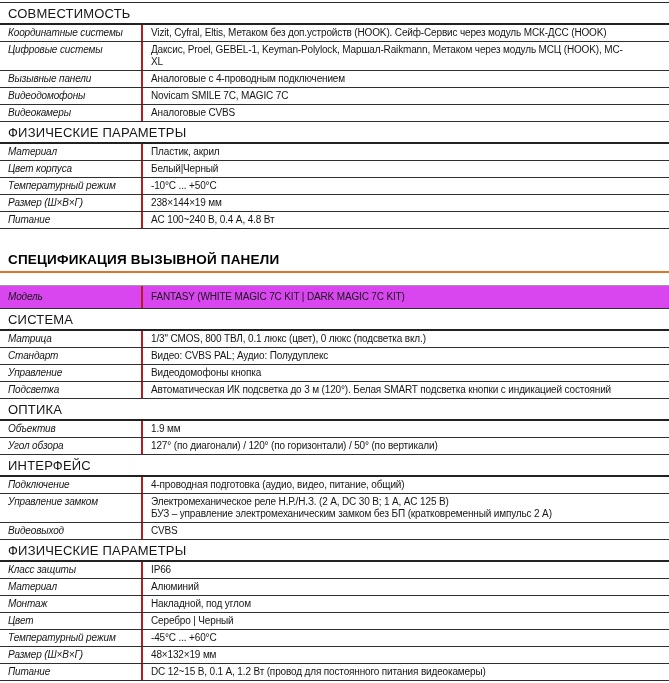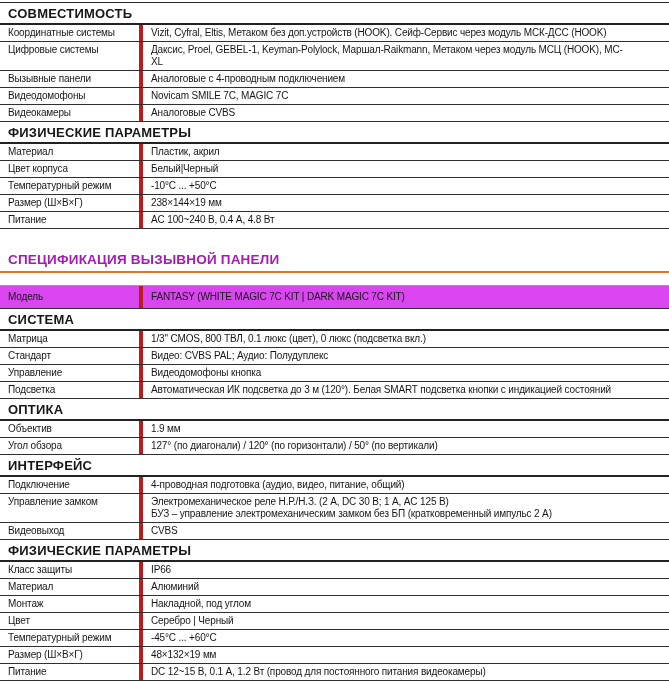--- a/index.html
+++ b/index.html
@@ -12,44 +12,45 @@
   }
   .page { width:669px; padding-top:2px; }
 
   
   .section-head {
     border-top:1px solid #2a2a2a;
     border-bottom:2px solid #222222;
   }
   .section-head.no-top { border-top:none; }
   .section-title {
-    font-size:13px; font-weight:bold;
+    font-size:13px; font-weight:normal;
     letter-spacing:0.2px;
     padding:3px 8px 2px 8px;
   }
 
   
   .row {
     display:flex;
     border-bottom:1px solid #2f2f2f;
     font-size:10px;
     line-height:1.2;
     letter-spacing:-0.15px;
   }
   .cell { padding:2px 6px 2px 8px; }
   .cell.label {
     flex:0 0 143px; width:143px;
-    border-right:4px solid #b91c1c;
+    border-right:2px solid #b91c1c;
+    font-style:italic;
   }
   .cell.value { flex:1; white-space:pre-line; }
 
   
   .spec-heading {
     margin-top:20px;
-    color:#a21caf;
+    color:#000000;
     font-size:13.5px; font-weight:bold;
     letter-spacing:0.2px;
     padding:3px 8px 4px 8px;
     border-bottom:2px solid #e0742a;
   }
 
   
   .model-table { margin-top:12px; }
   .model-row {
     display:flex;

